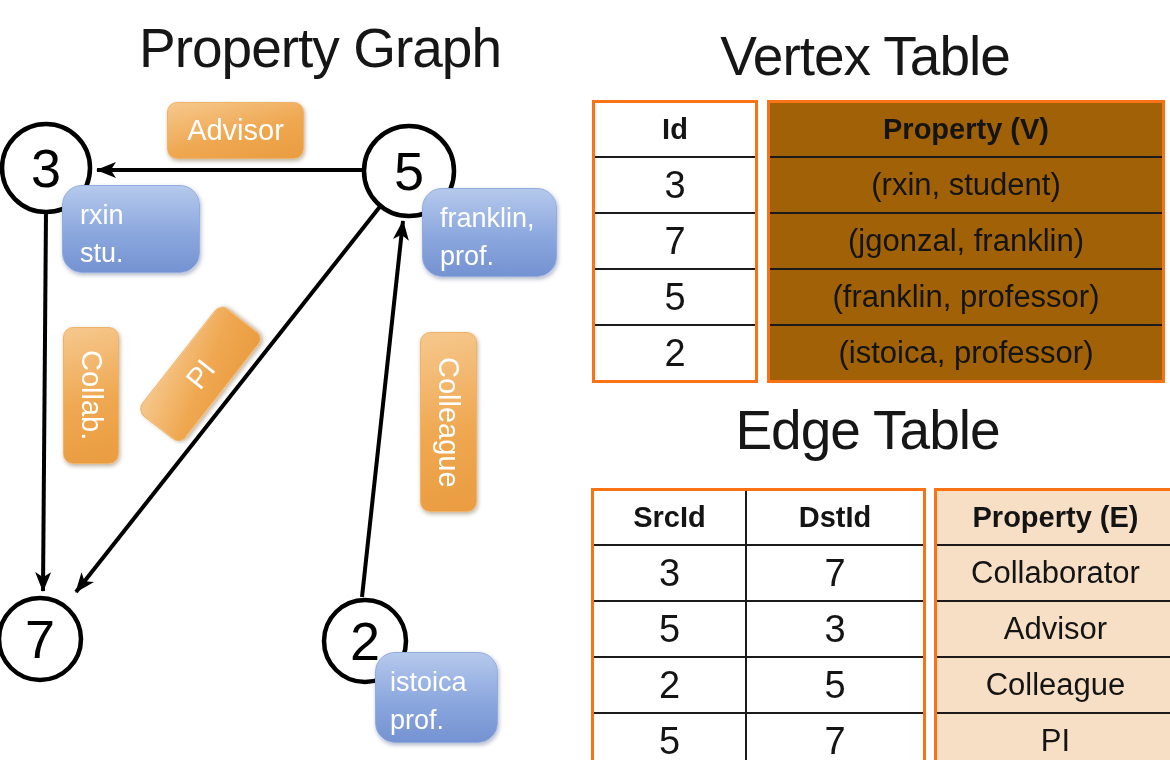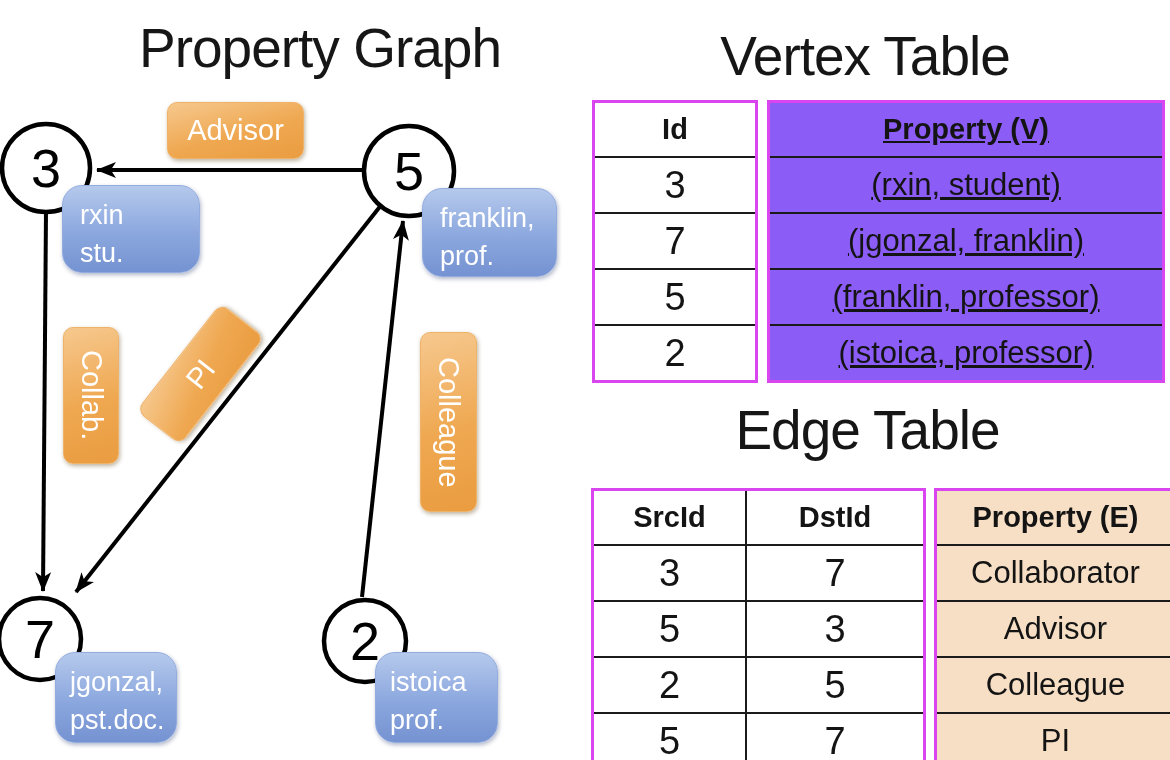--- a/index.html
+++ b/index.html
@@ -76,36 +76,36 @@
   .jgonzal  { left: 55px;  top: 652px; width: 122px; height: 91px; padding-left: 14px; }
   .istoica  { left: 375px; top: 652px; width: 123px; height: 91px; padding-left: 14px; }
 
   
   .tbl-wrap { position: absolute; display: flex; }
   .vtable { left: 592px; top: 100px; gap: 9px; }
   .etable { left: 591px; top: 488px; gap: 8px; }
 
   table.t {
     border-collapse: collapse;
-    border: 3px solid #d946ef;
+    border: 3px solid #f97316;
     table-layout: fixed;
   }
   table.t th, table.t td {
     border: 2px solid #1b1b1b;
     text-align: center;
     vertical-align: middle;
     padding: 0;
     height: 54px;
     overflow: hidden;
     white-space: nowrap;
   }
   table.t th { font-size: 29px; font-weight: bold; height: 53px; }
   td.num  { font-size: 38px; }
   td.prop { font-size: 31px; }
-  .bg-blue { background: #8b5cf6; text-decoration: underline; }
+  .bg-blue { background: #a16207; }
   .bg-tan  { background: #f7dfc5; }
 </style>
 </head>
 <body>
 
 <div class="canvas">
 
   <div class="title pg-title">Property Graph</div>
   <div class="title vt-title">Vertex Table</div>
   <div class="title et-title">Edge Table</div>
@@ -138,24 +138,20 @@
     <div class="elabel colleague vtext">Colleague</div>
 
     <div class="vbox rxin">
       <span>rxin</span>
       <span>stu.</span>
     </div>
     <div class="vbox franklin">
       <span>franklin,</span>
       <span>prof.</span>
     </div>
-    <div class="vbox jgonzal">
-      <span>jgonzal,</span>
-      <span>pst.doc.</span>
-    </div>
     <div class="vbox istoica">
       <span>istoica</span>
       <span>prof.</span>
     </div>
   </div>
 
   <div class="tbl-wrap vtable">
     <table class="t" style="width:166px;">
       <tbody>
           <tr>

